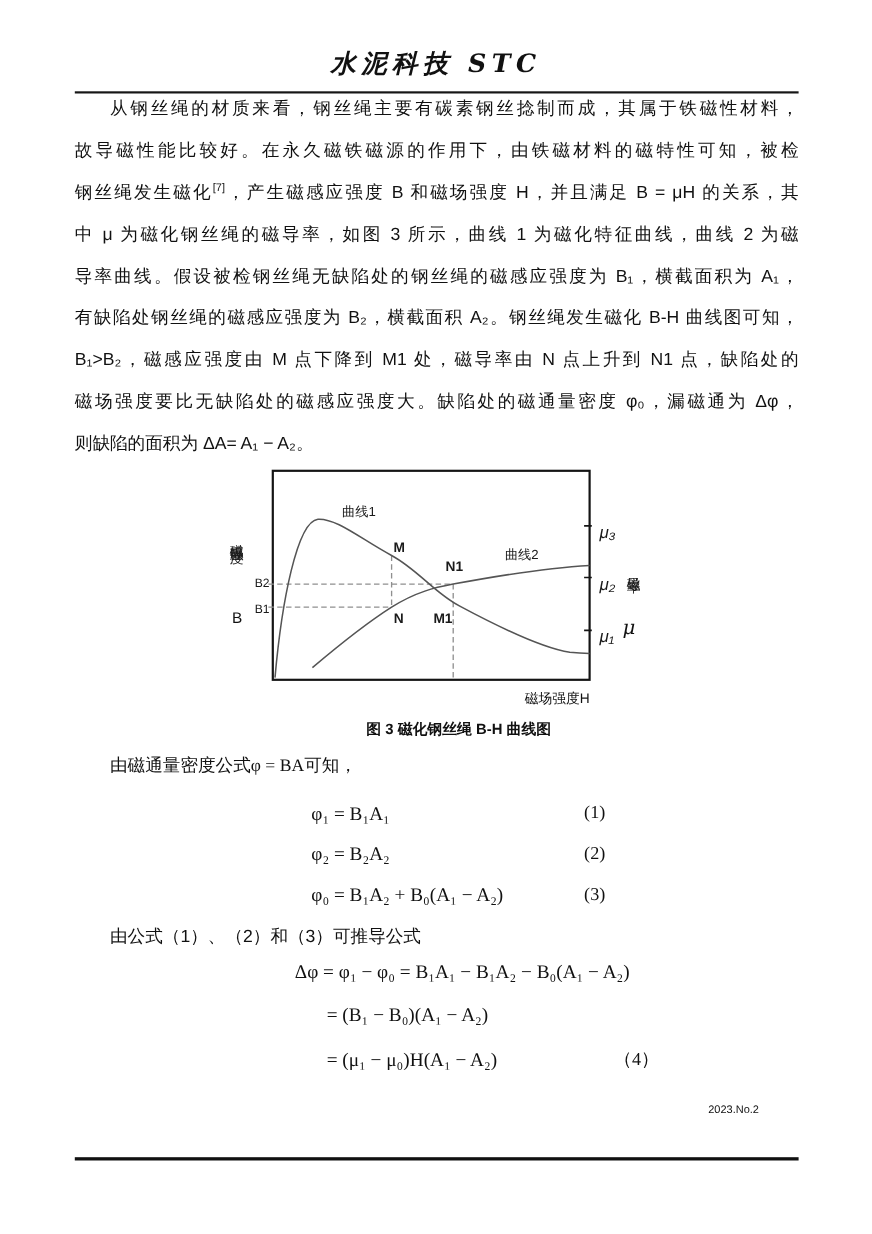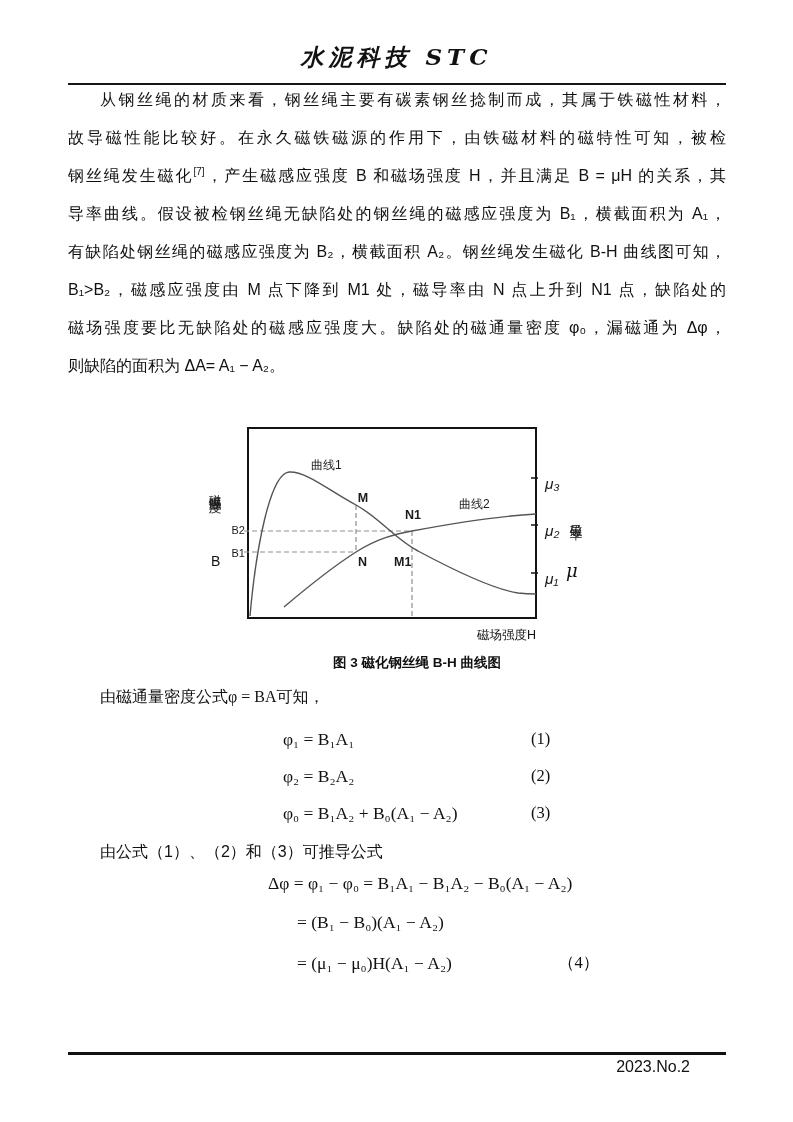--- a/index.html
+++ b/index.html
@@ -47,34 +47,35 @@
                  font-weight:bold; font-size:13.5px; }
 
   
   .text-line { left:68px; width:658px; font-size:16px; line-height:30px; }
   .eq { font-family:"Liberation Serif","DejaVu Serif",serif; font-size:17.5px; line-height:30px; }
   .eq-num { font-family:"Liberation Serif","DejaVu Serif",serif; font-size:16.5px; line-height:30px; }
 
   
   .footer-rule { left:68px; top:1052px; width:658px; height:3px; background:#111; }
   .footer-page { left:0; top:1058px; width:100%; text-align:center; font-size:12px; }
-  .footer-issue { top:1058px; right:103px; font-size:16px; }
+  .footer-issue { top:1004px; right:103px; font-size:10px; }
 </style>
 </head>
 <body>
 
 <div class="page">
 
   <div class="abs journal-title">水泥科技 STC</div>
   <div class="abs header-rule"></div>
 
   <div class="abs para" style="top:81px;">
     <div class="line indent">从钢丝绳的材质来看，钢丝绳主要有碳素钢丝捻制而成，其属于铁磁性材料，</div>
     <div class="line">故导磁性能比较好。在永久磁铁磁源的作用下，由铁磁材料的磁特性可知，被检</div>
     <div class="line"><span>钢丝绳发生磁化</span><span class="sup">[7]</span><span>，产生磁感应强度 B 和磁场强度 H，并且满足 B = μH 的关系，其</span></div>
+    <div class="line">中 μ 为磁化钢丝绳的磁导率，如图 3 所示，曲线 1 为磁化特征曲线，曲线 2 为磁</div>
     <div class="line">导率曲线。假设被检钢丝绳无缺陷处的钢丝绳的磁感应强度为 B₁，横截面积为 A₁，</div>
     <div class="line">有缺陷处钢丝绳的磁感应强度为 B₂，横截面积 A₂。钢丝绳发生磁化 B-H 曲线图可知，</div>
     <div class="line">B₁&gt;B₂，磁感应强度由 M 点下降到 M1 处，磁导率由 N 点上升到 N1 点，缺陷处的</div>
     <div class="line">磁场强度要比无缺陷处的磁感应强度大。缺陷处的磁通量密度 φ₀，漏磁通为 Δφ，</div>
     <div class="line no-just">则缺陷的面积为 ΔA= A₁ − A₂。</div>
   </div>
 
   <svg class="abs fig-svg" width="380" height="200" viewBox="200 425 380 200">
 
     <rect x="248" y="428" width="288" height="190" fill="none" stroke="#141414" stroke-width="2"></rect>

